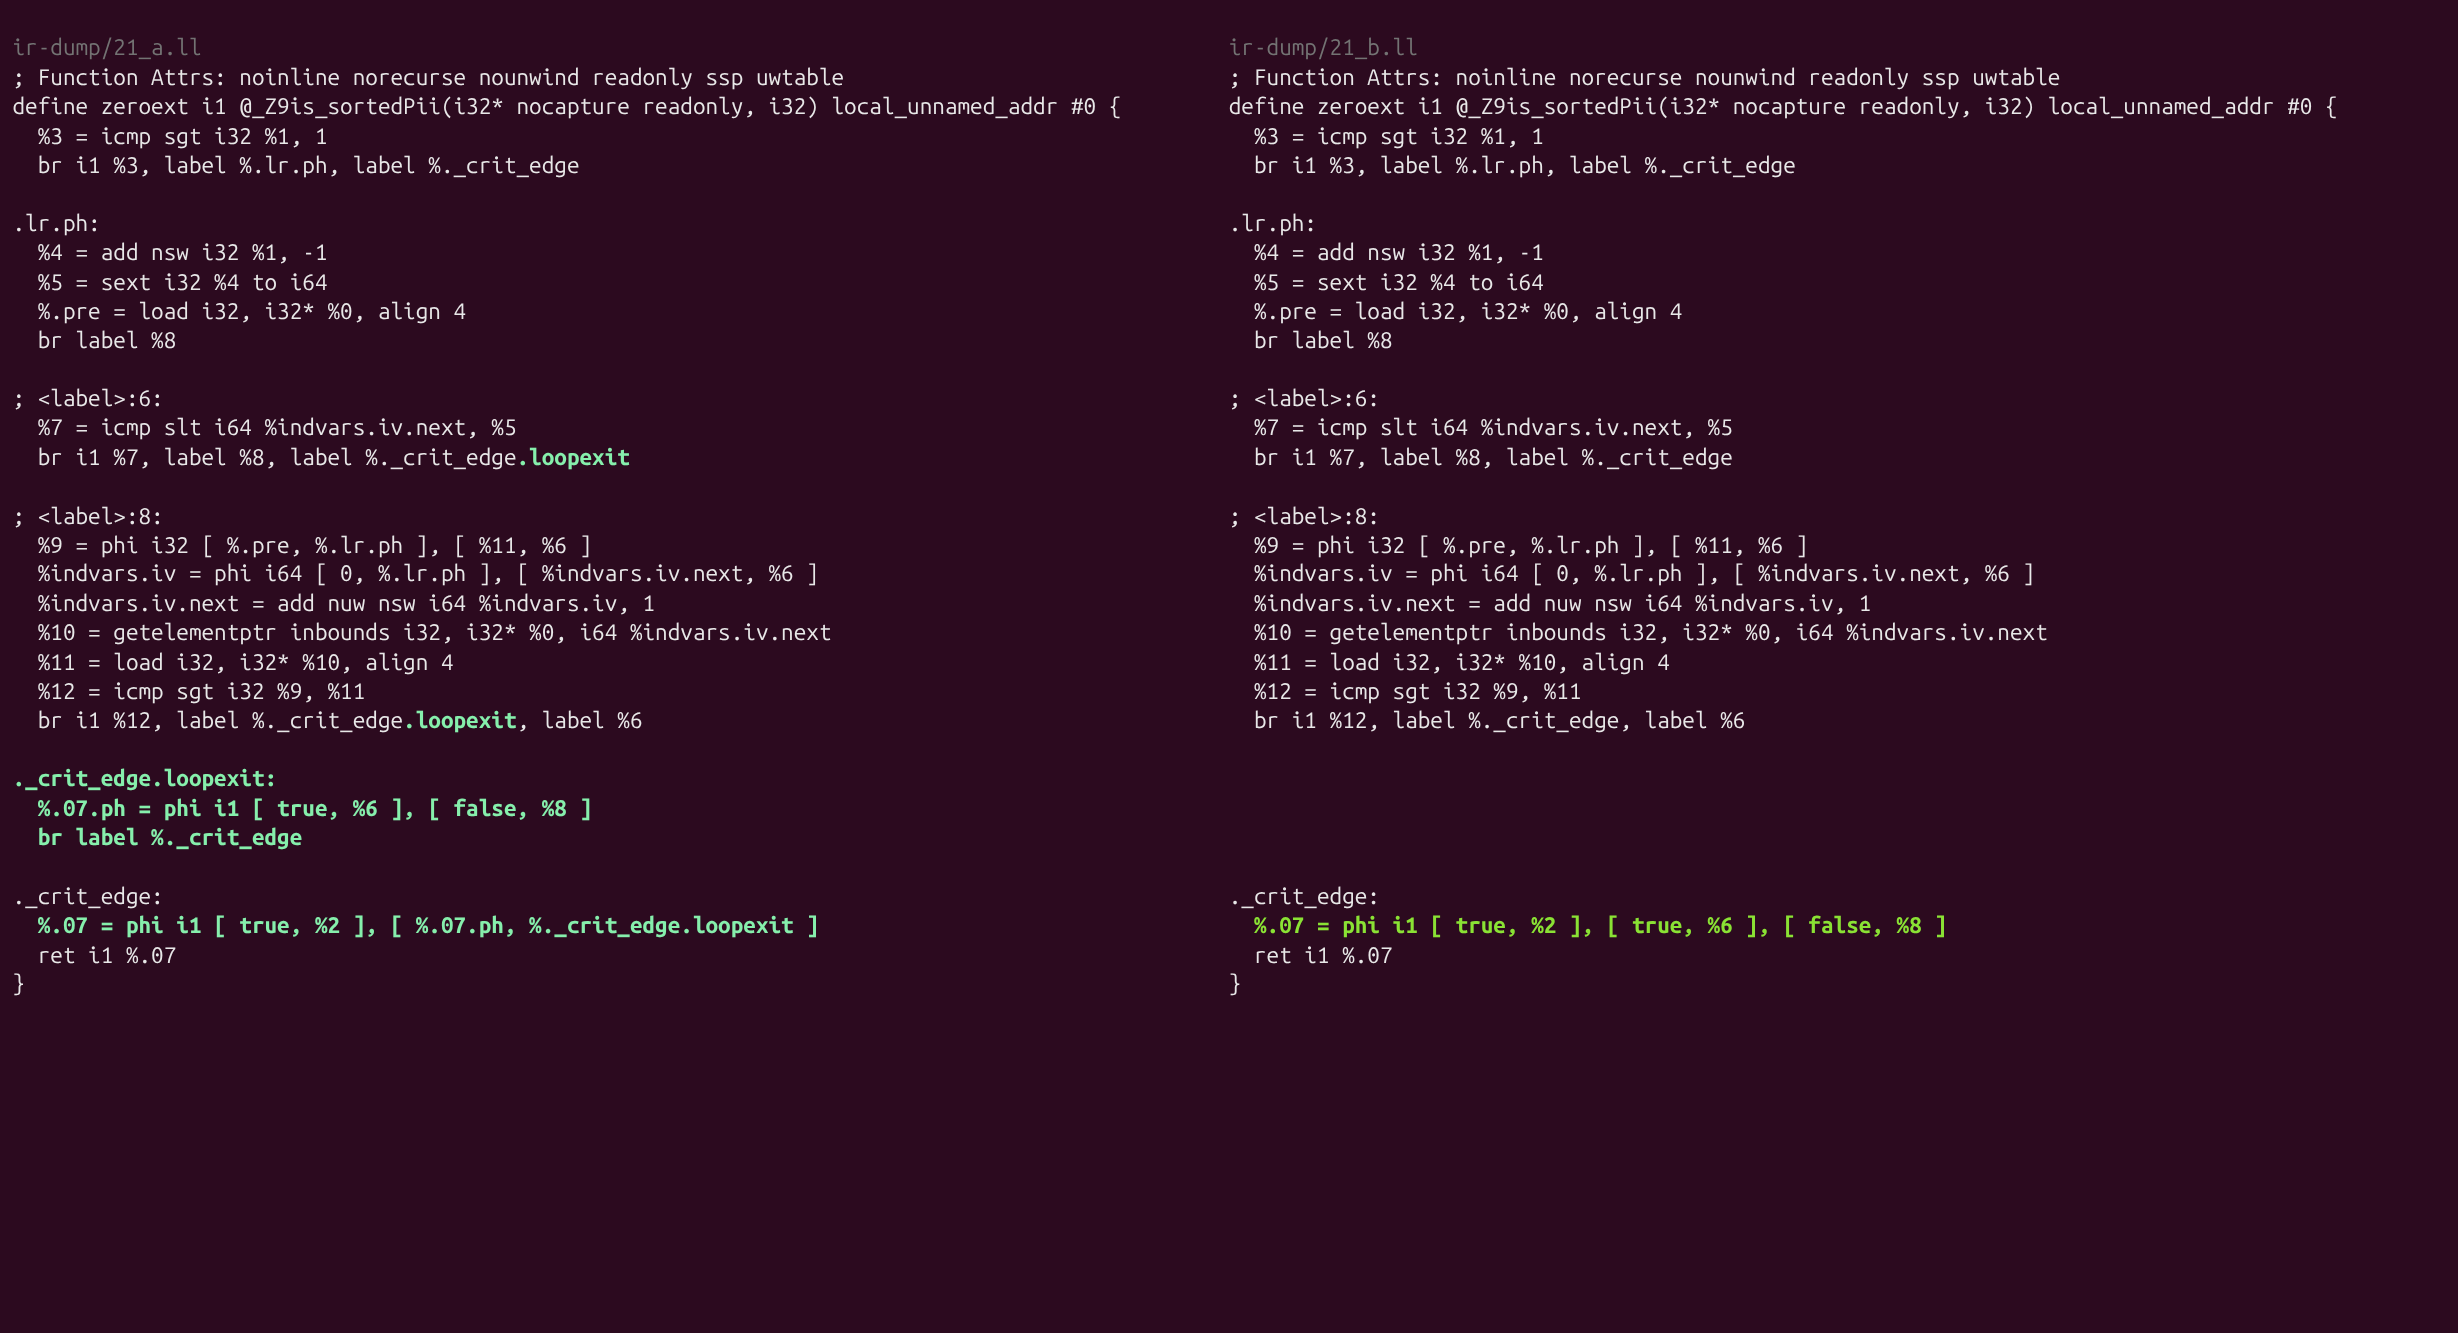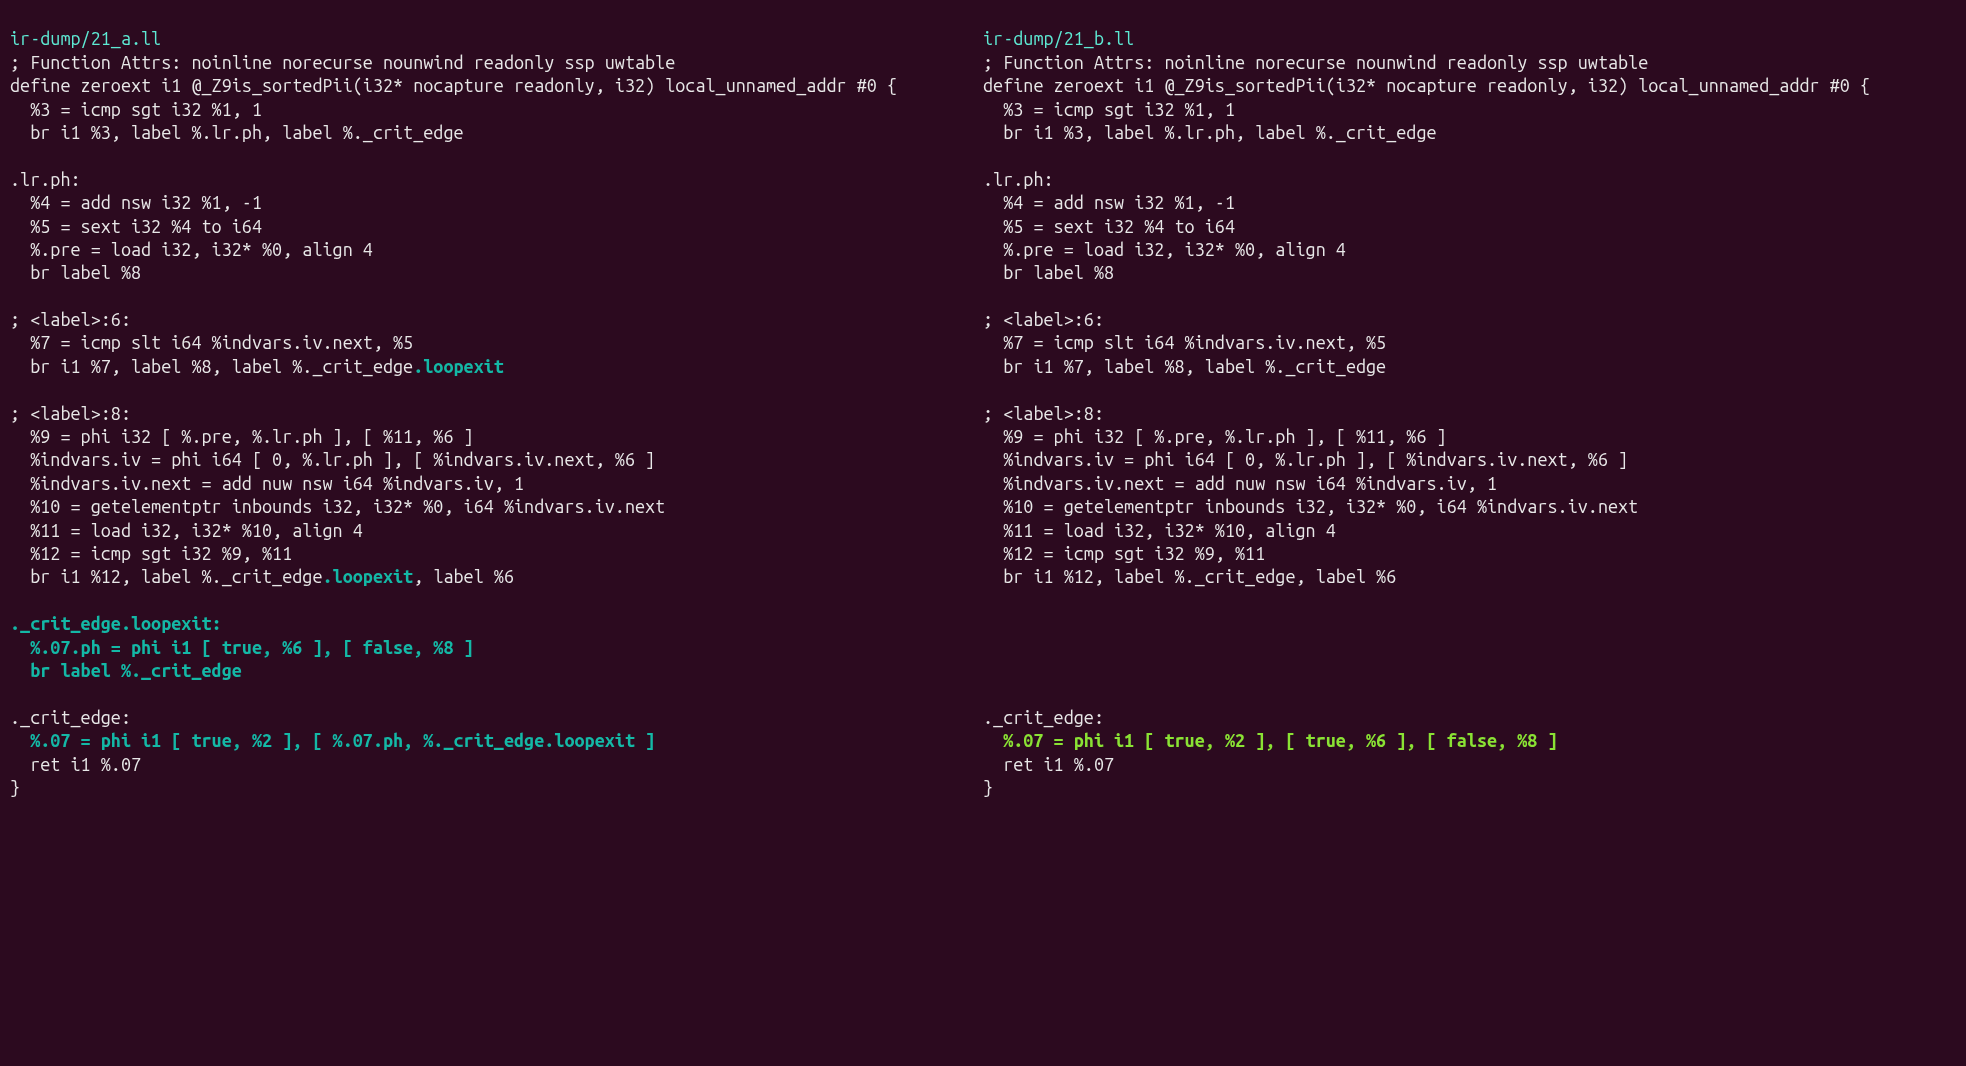--- a/index.html
+++ b/index.html
@@ -12,24 +12,24 @@
     padding: 4px 10px;
     white-space: pre;
     display: flex;
     min-width: 1966px;
   }
   .pane {
     flex: 1;
     padding-right: 10px;
   }
   .filename {
-    color: #5eead4;
+    color: #737373;
   }
   .diff-del {
-    color: #14b8a6;
+    color: #86efac;
     font-weight: bold;
   }
   .diff-add {
     color: #8ae234;
     font-weight: bold;
   }
   .line { display: block; }
 </style>
 </head>
 <body>

